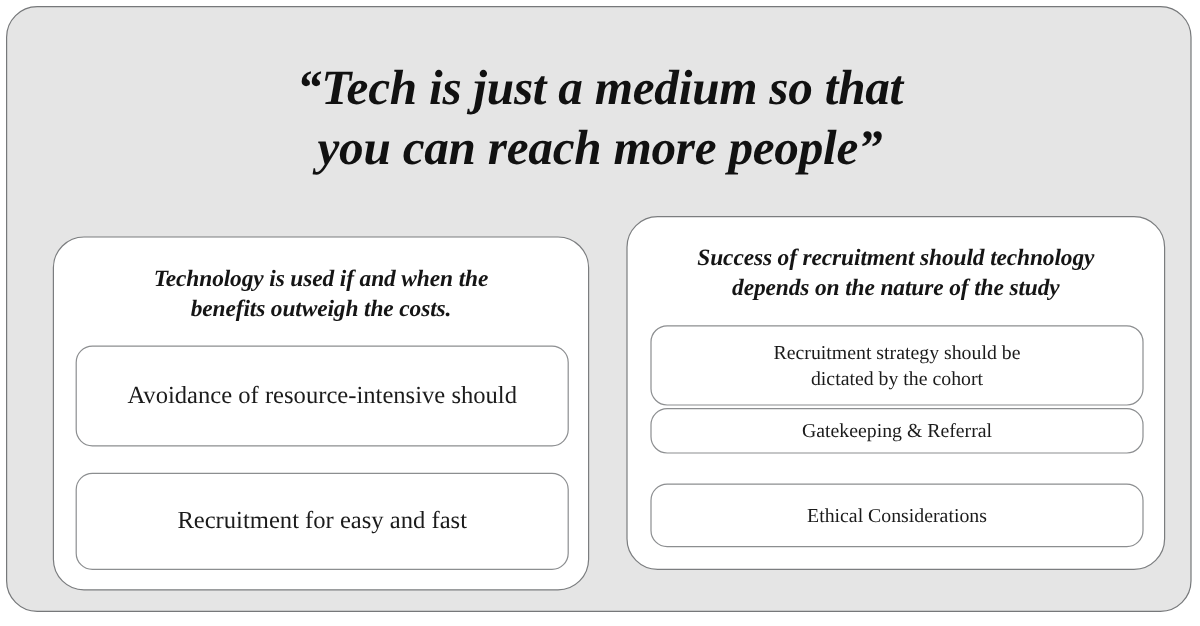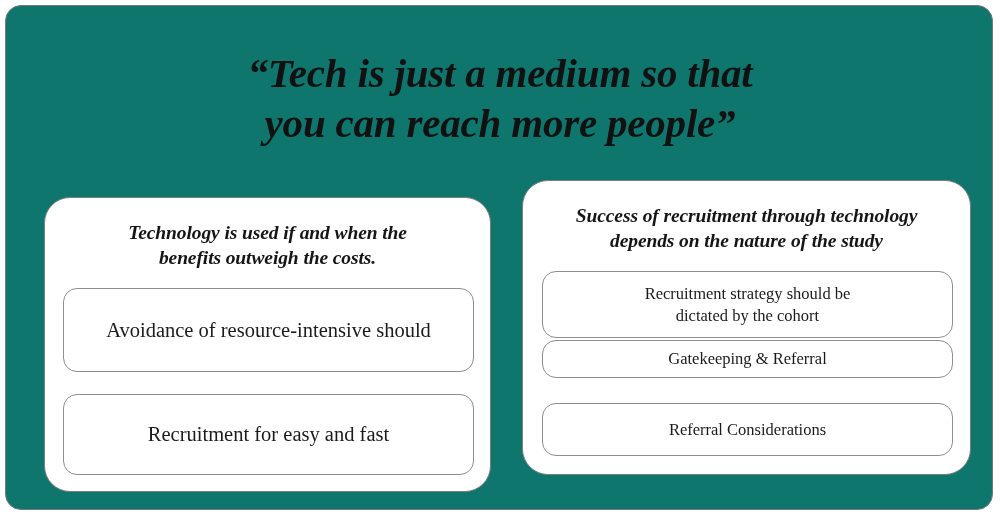--- a/index.html
+++ b/index.html
@@ -25,22 +25,22 @@
 
   
   .outer-frame {
     position: absolute;
     left: 5px;
     top: 5px;
     width: 988px;
     height: 505px;
     box-sizing: border-box;
     border: 1.6px solid #76787a;
-    border-radius: 16px;
-    background: #0f766e;
+    border-radius: 26px;
+    background: #e5e5e5;
   }
 
   
   .quote-block {
     position: absolute;
     left: 0;
     top: 42px;
     width: 988px;
     text-align: center;
     font-weight: bold;
@@ -145,31 +145,31 @@
       <div class="item-box item-left-0">
         <span class="item-label">Avoidance of resource-intensive should</span>
       </div>
 
       <div class="item-box item-left-1">
         <span class="item-label">Recruitment for easy and fast</span>
       </div>
     </div>
 
     <div class="panel panel-right">
-      <div class="panel-heading">Success of recruitment through technology
+      <div class="panel-heading">Success of recruitment should technology
 depends on the nature of the study</div>
 
       <div class="item-box item-right-0">
         <span class="item-label">Recruitment  strategy  should be
 dictated by the cohort</span>
       </div>
 
       <div class="item-box item-right-1">
         <span class="item-label">Gatekeeping  &amp; Referral</span>
       </div>
 
       <div class="item-box item-right-2">
-        <span class="item-label">Referral Considerations</span>
+        <span class="item-label">Ethical Considerations</span>
       </div>
     </div>
 
   </div>
 </div>
 
 </body></html>

